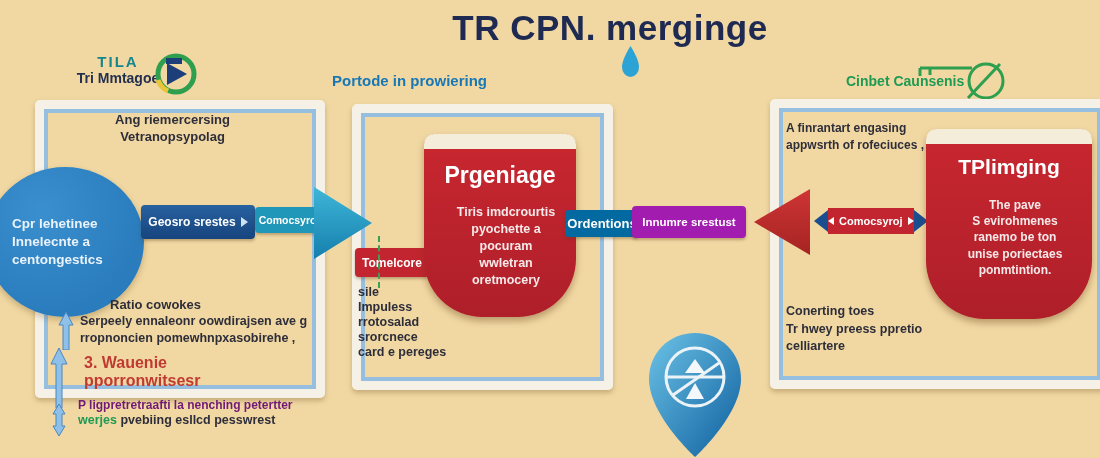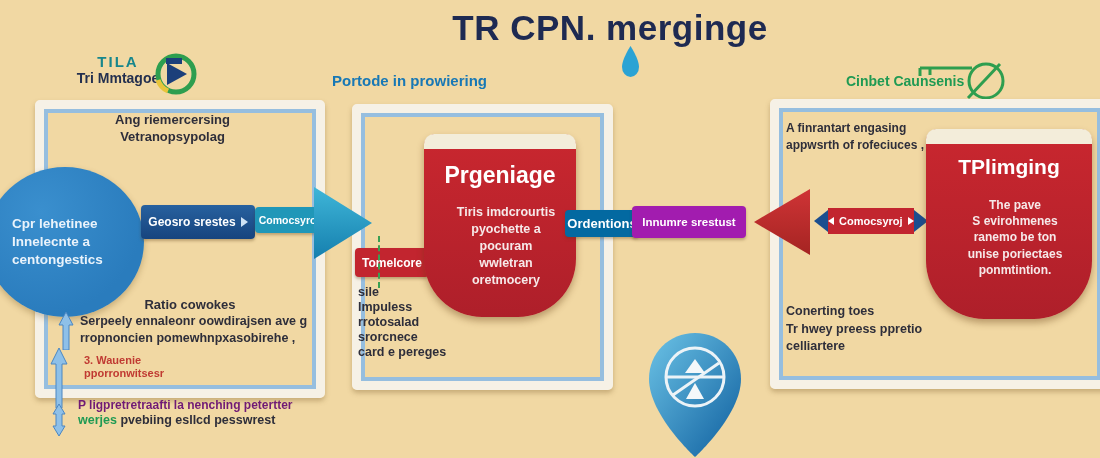--- a/index.html
+++ b/index.html
@@ -89,25 +89,25 @@
   .glyph-l{width:0;height:0;border-top:4px solid transparent;
     border-bottom:4px solid transparent;border-right:6px solid #fff;}
   .glyph-r{width:0;height:0;border-top:4px solid transparent;
     border-bottom:4px solid transparent;border-left:6px solid #fff;}
 
   
   .p3-top{left:786px;top:120px;font-size:12px;font-weight:700;
     color:#2e2e3a;line-height:1.4;}
   .p3-bottom{left:786px;top:303px;font-size:12.5px;font-weight:700;
     color:#2e2e3a;line-height:1.4;}
-  .ratio-line{left:110px;top:297px;width:160px;text-align:center;
+  .ratio-line{left:110px;top:297px;width:160px;text-align:left;
     font-size:13px;font-weight:700;color:#2e2e3a;}
   .para{left:80px;top:313px;font-size:12.5px;font-weight:600;
     color:#2e2e3a;line-height:1.35;}
-  .red-note{left:84px;top:354px;font-size:11px;font-weight:700;
+  .red-note{left:84px;top:354px;font-size:16px;font-weight:700;
     color:#c03a32;line-height:1.15;}
   .detail{left:78px;top:398px;font-size:12px;font-weight:600;color:#701a75;}
   .detail2{left:78px;top:413px;font-size:12.5px;font-weight:700;color:#2e2e3a;}
   .green-word{color:#1f9a53;}
   .notes-mid{left:358px;top:285px;font-size:12.5px;font-weight:600;
     color:#2e2e3a;line-height:1.2;}
 </style>
 </head>
 <body>
 

